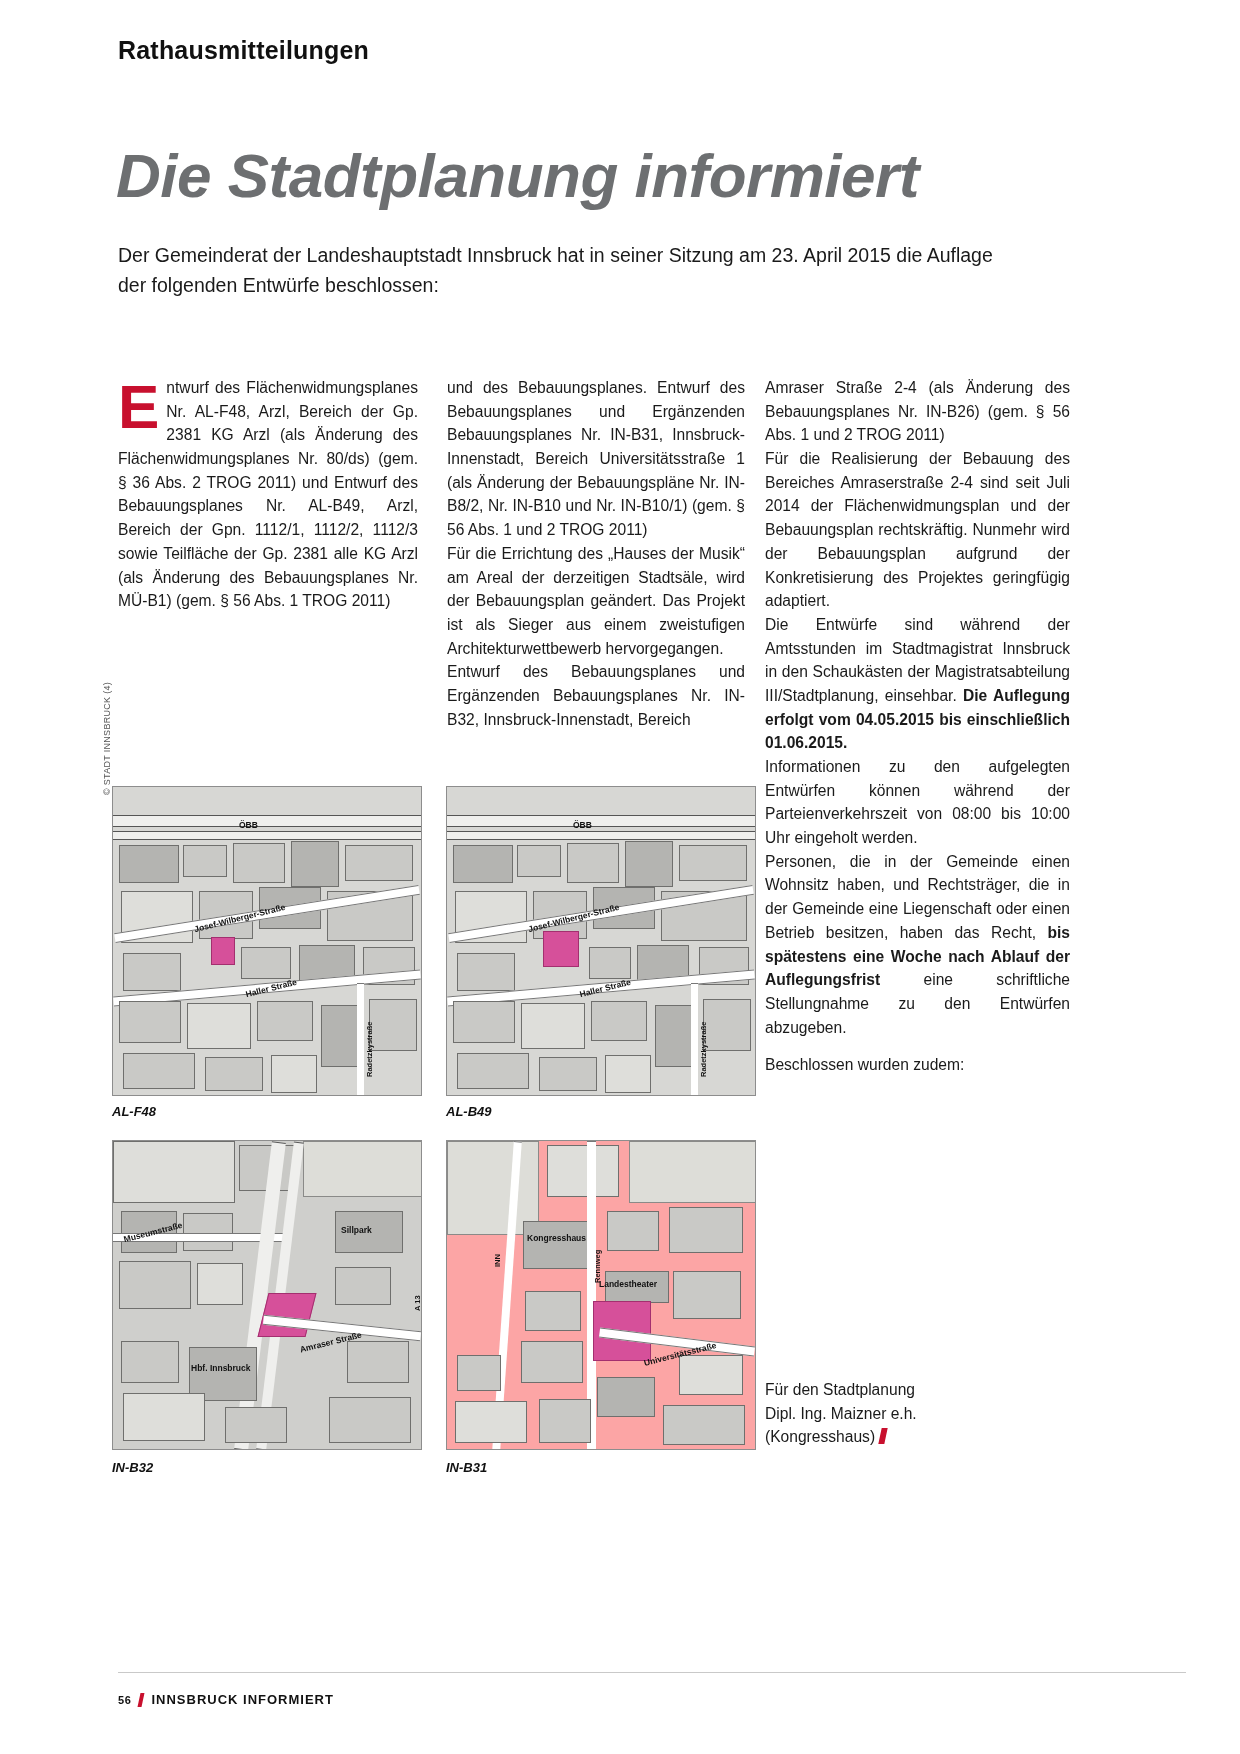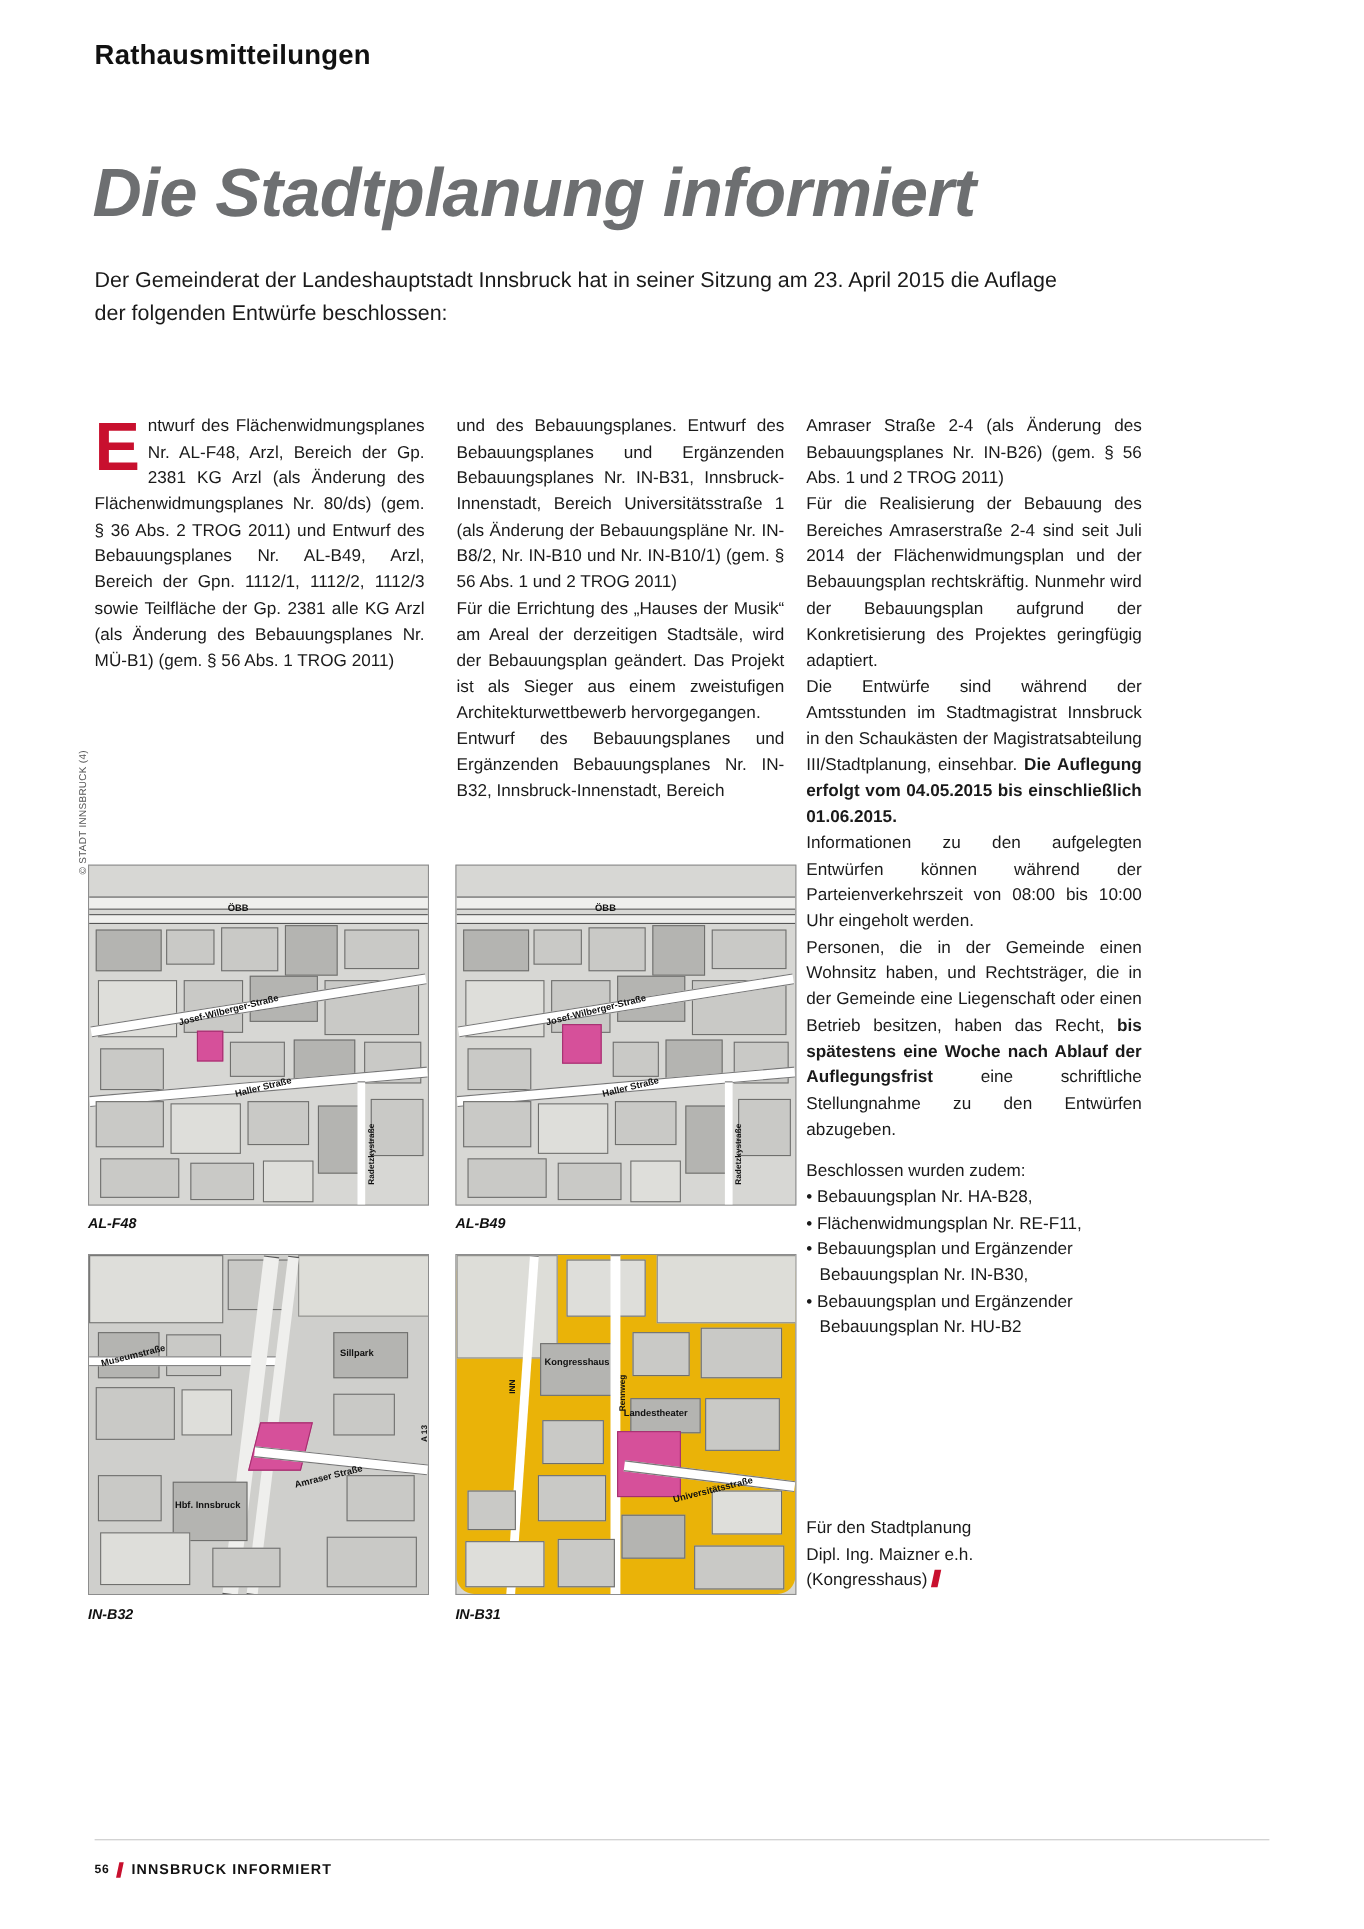--- a/index.html
+++ b/index.html
@@ -11,20 +11,21 @@
     width: 1240px;
     height: 1754px;
     position: relative;
     font-family: "Liberation Sans", sans-serif;
     color: #1a1a1a;
     overflow: hidden;
   }
   .page {
     position: absolute;
     inset: 0;
+    margin-left: 32px;
   }
 
   
   .kicker {
     position: absolute;
     left: 86px;
     top: 36px;
     font-size: 25px;
     font-weight: bold;
     letter-spacing: 0.2px;
@@ -231,26 +232,20 @@
     <p>Entwurf des Bebauungsplanes und Ergänzenden Bebauungsplanes Nr. IN-B32, Innsbruck-Innenstadt, Bereich</p>
   </div>
 
   <div class="col col3">
     <p>Amraser Straße 2-4 (als Änderung des Bebauungsplanes Nr. IN-B26) (gem. § 56 Abs. 1 und 2 TROG 2011)</p>
     <p>Für die Realisierung der Bebauung des Bereiches Amraserstraße 2-4 sind seit Juli 2014 der Flächenwidmungsplan und der Bebauungsplan rechtskräftig. Nunmehr wird der Bebauungsplan aufgrund der Konkretisierung des Projektes geringfügig adaptiert.</p>
     <p><span>Die Entwürfe sind während der Amtsstunden im Stadtmagistrat Innsbruck in den Schaukästen der Magistratsabteilung III/Stadtplanung, einsehbar. </span><span class="bold">Die Auflegung erfolgt vom 04.05.2015 bis einschließlich 01.06.2015.</span></p>
     <p>Informationen zu den aufgelegten Entwürfen können während der Parteienverkehrszeit von 08:00 bis 10:00 Uhr eingeholt werden.</p>
     <p><span>Personen, die in der Gemeinde einen Wohnsitz haben, und Rechtsträger, die in der Gemeinde eine Liegenschaft oder einen Betrieb besitzen, haben das Recht, </span><span class="bold">bis spätestens eine Woche nach Ablauf der Auflegungsfrist</span><span> eine schriftliche Stellungnahme zu den Entwürfen abzugeben.</span></p>
     <p class="beschlossen-title" style="margin-top:14px;">Beschlossen wurden zudem:</p>
-    <ul class="bullets">
-      <li>• Bebauungsplan Nr. HA-B28,</li>
-      <li>• Flächenwidmungsplan Nr. RE-F11,</li>
-      <li>• Bebauungsplan und Ergänzender    Bebauungsplan Nr. IN-B30,</li>
-      <li>• Bebauungsplan und Ergänzender    Bebauungsplan Nr. HU-B2</li>
-    </ul>
   </div>
 
   <div class="signature">
     <div>Für den Stadtplanung</div>
     <div>Dipl. Ing. Maizner e.h.</div>
     <div><span>(Kongresshaus)</span><span class="redmark"></span></div>
   </div>
 
   <div class="map m1">
     <div class="mapcanvas">
@@ -351,21 +346,21 @@
       <div class="maplabel rot" style="left:10px; top:86px;">Museumstraße</div>
       <div class="maplabel" style="left:228px; top:84px;">Sillpark</div>
       <div class="maplabel rot" style="left:186px; top:196px;">Amraser Straße</div>
       <div class="maplabel" style="left:78px; top:222px; white-space:pre;">Hbf. Innsbruck</div>
       <div class="maplabel vert sm" style="left:300px; top:170px;">A 13</div>
     </div>
   </div>
   <div class="map-caption c3">IN-B32</div>
 
   <div class="map m4">
-    <div class="mapcanvas" style="background:#eab308;border-radius:16px;">
+    <div class="mapcanvas" style="background:#fca5a5;">
       <div class="greenish" style="left:0; top:0; width:90px; height:92px;"></div>
       <div class="blk light" style="left:100px; top:4px; width:70px; height:50px;"></div>
       <div class="greenish" style="left:182px; top:0; width:126px; height:60px;"></div>
       <div class="road" style="left:56px; top:0; width:8px; height:308px; transform:rotate(4deg);"></div>
       <div class="blk dark" style="left:76px; top:80px; width:64px; height:46px;"></div>
       <div class="blk" style="left:160px; top:70px; width:50px; height:38px;"></div>
       <div class="blk" style="left:222px; top:66px; width:72px; height:44px;"></div>
       <div class="road" style="left:140px; top:0; width:9px; height:308px;"></div>
       <div class="blk dark" style="left:158px; top:130px; width:62px; height:30px;"></div>
       <div class="hl" style="left:146px; top:160px; width:56px; height:58px;"></div>

